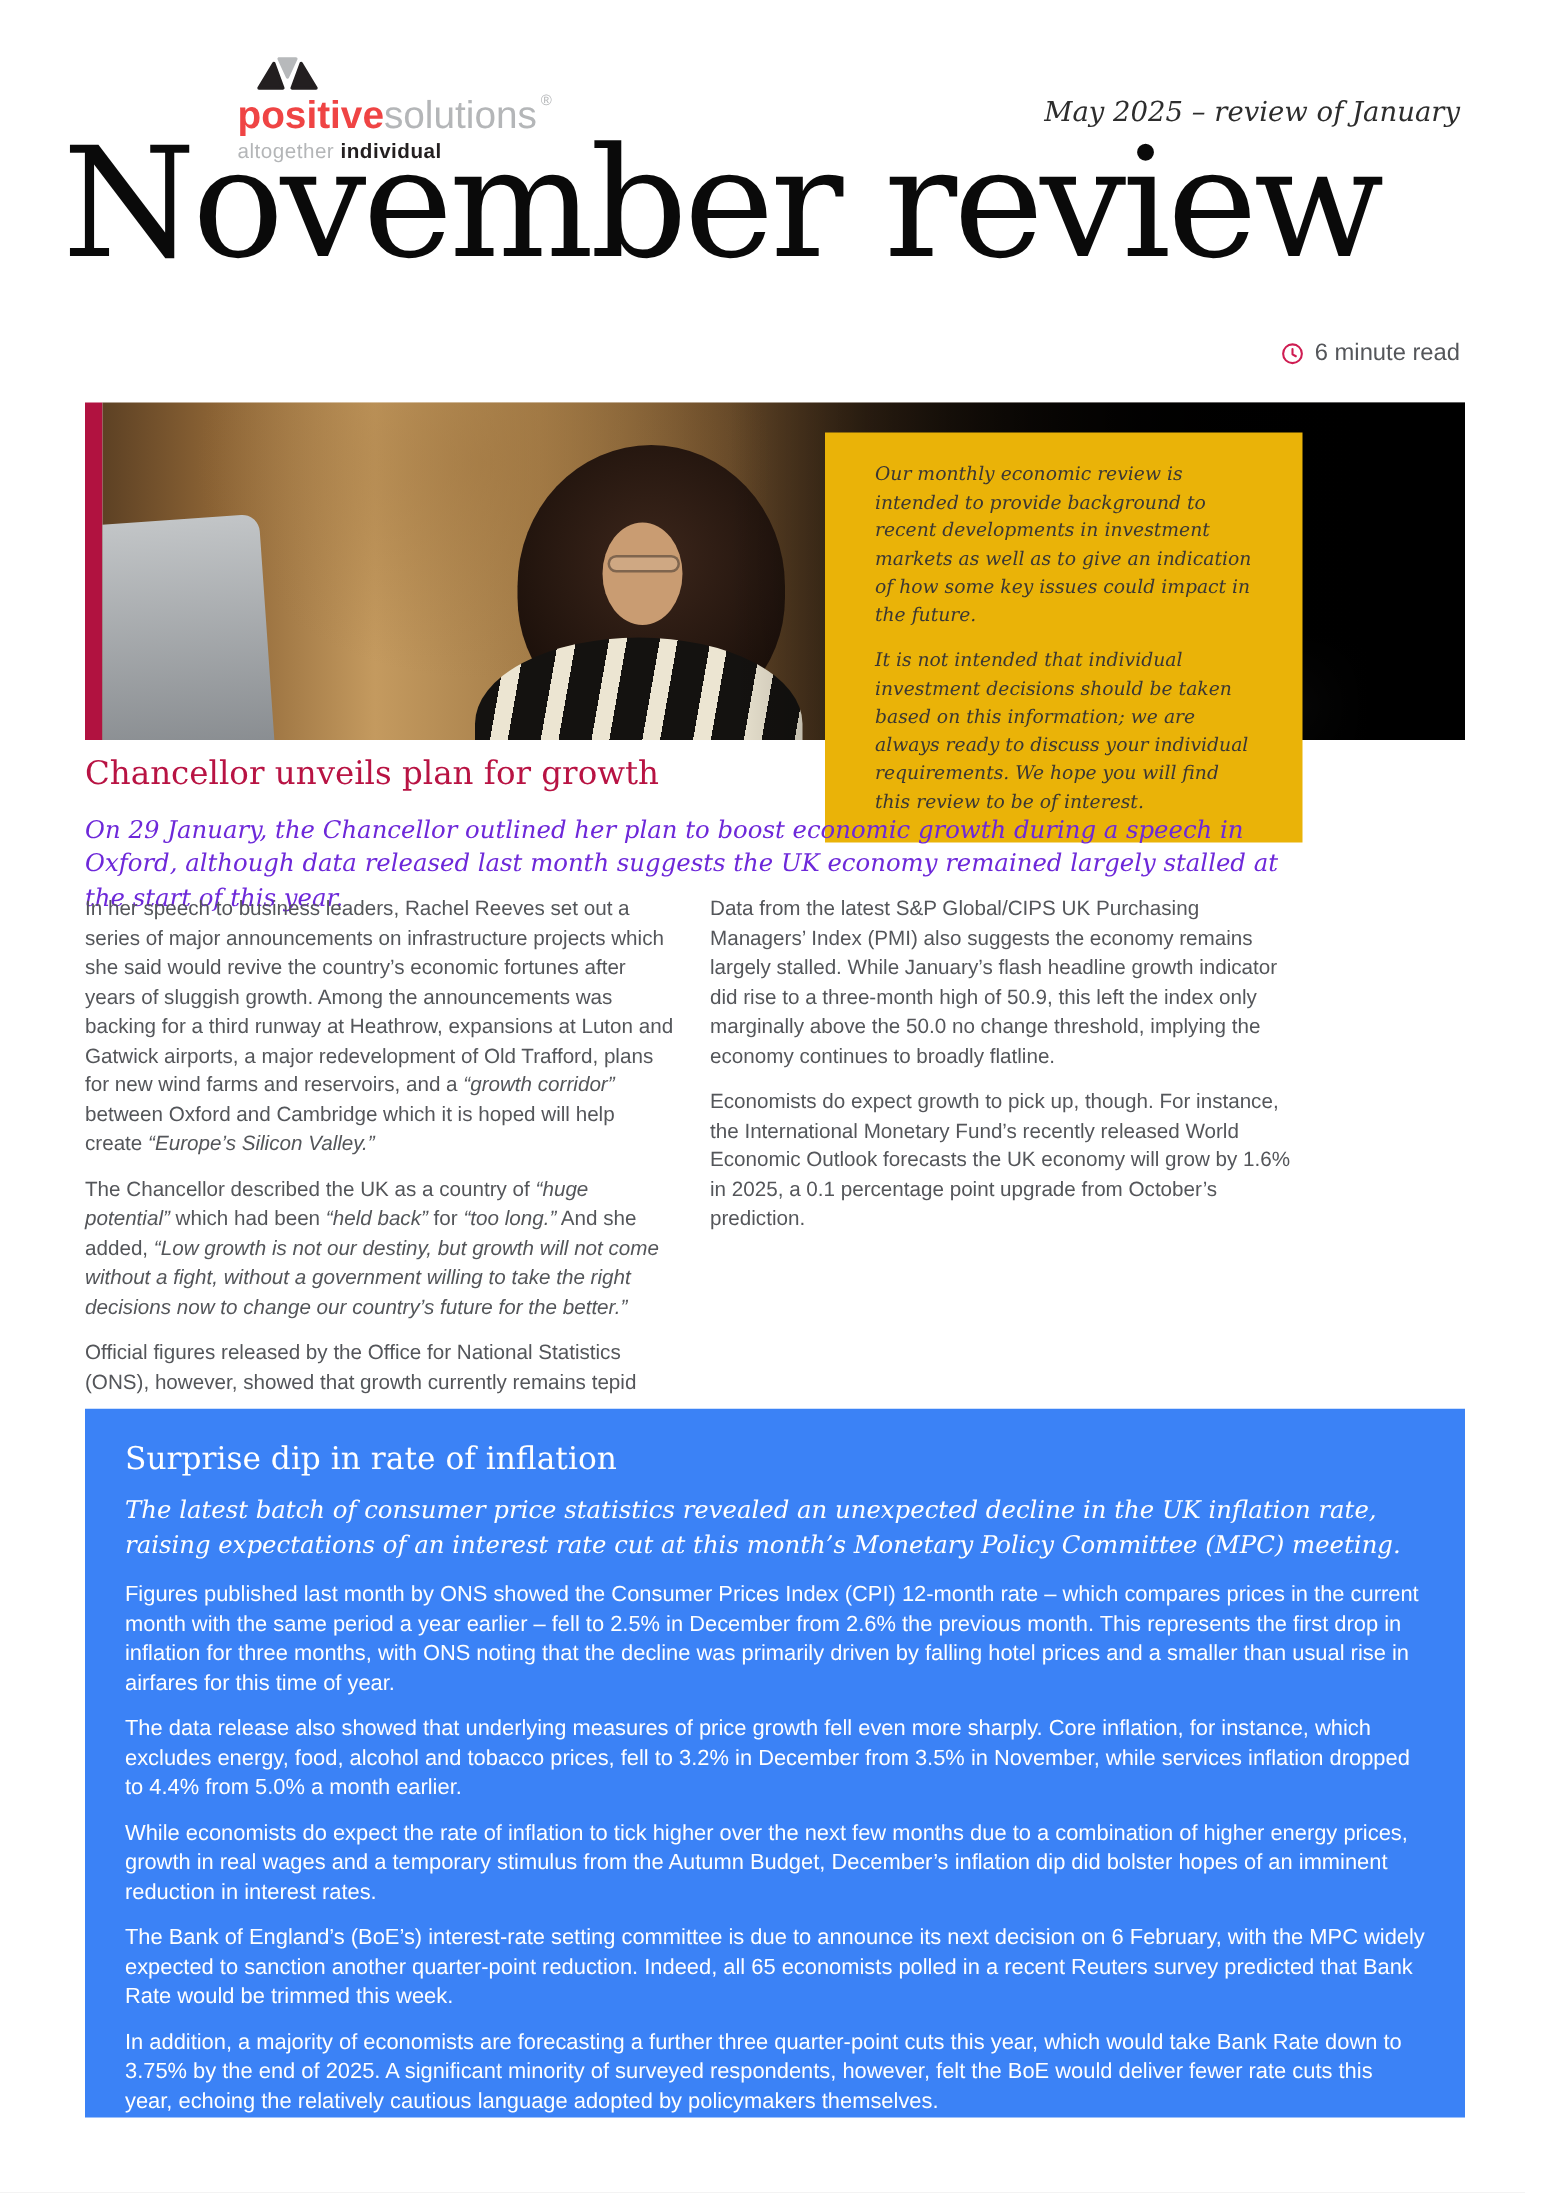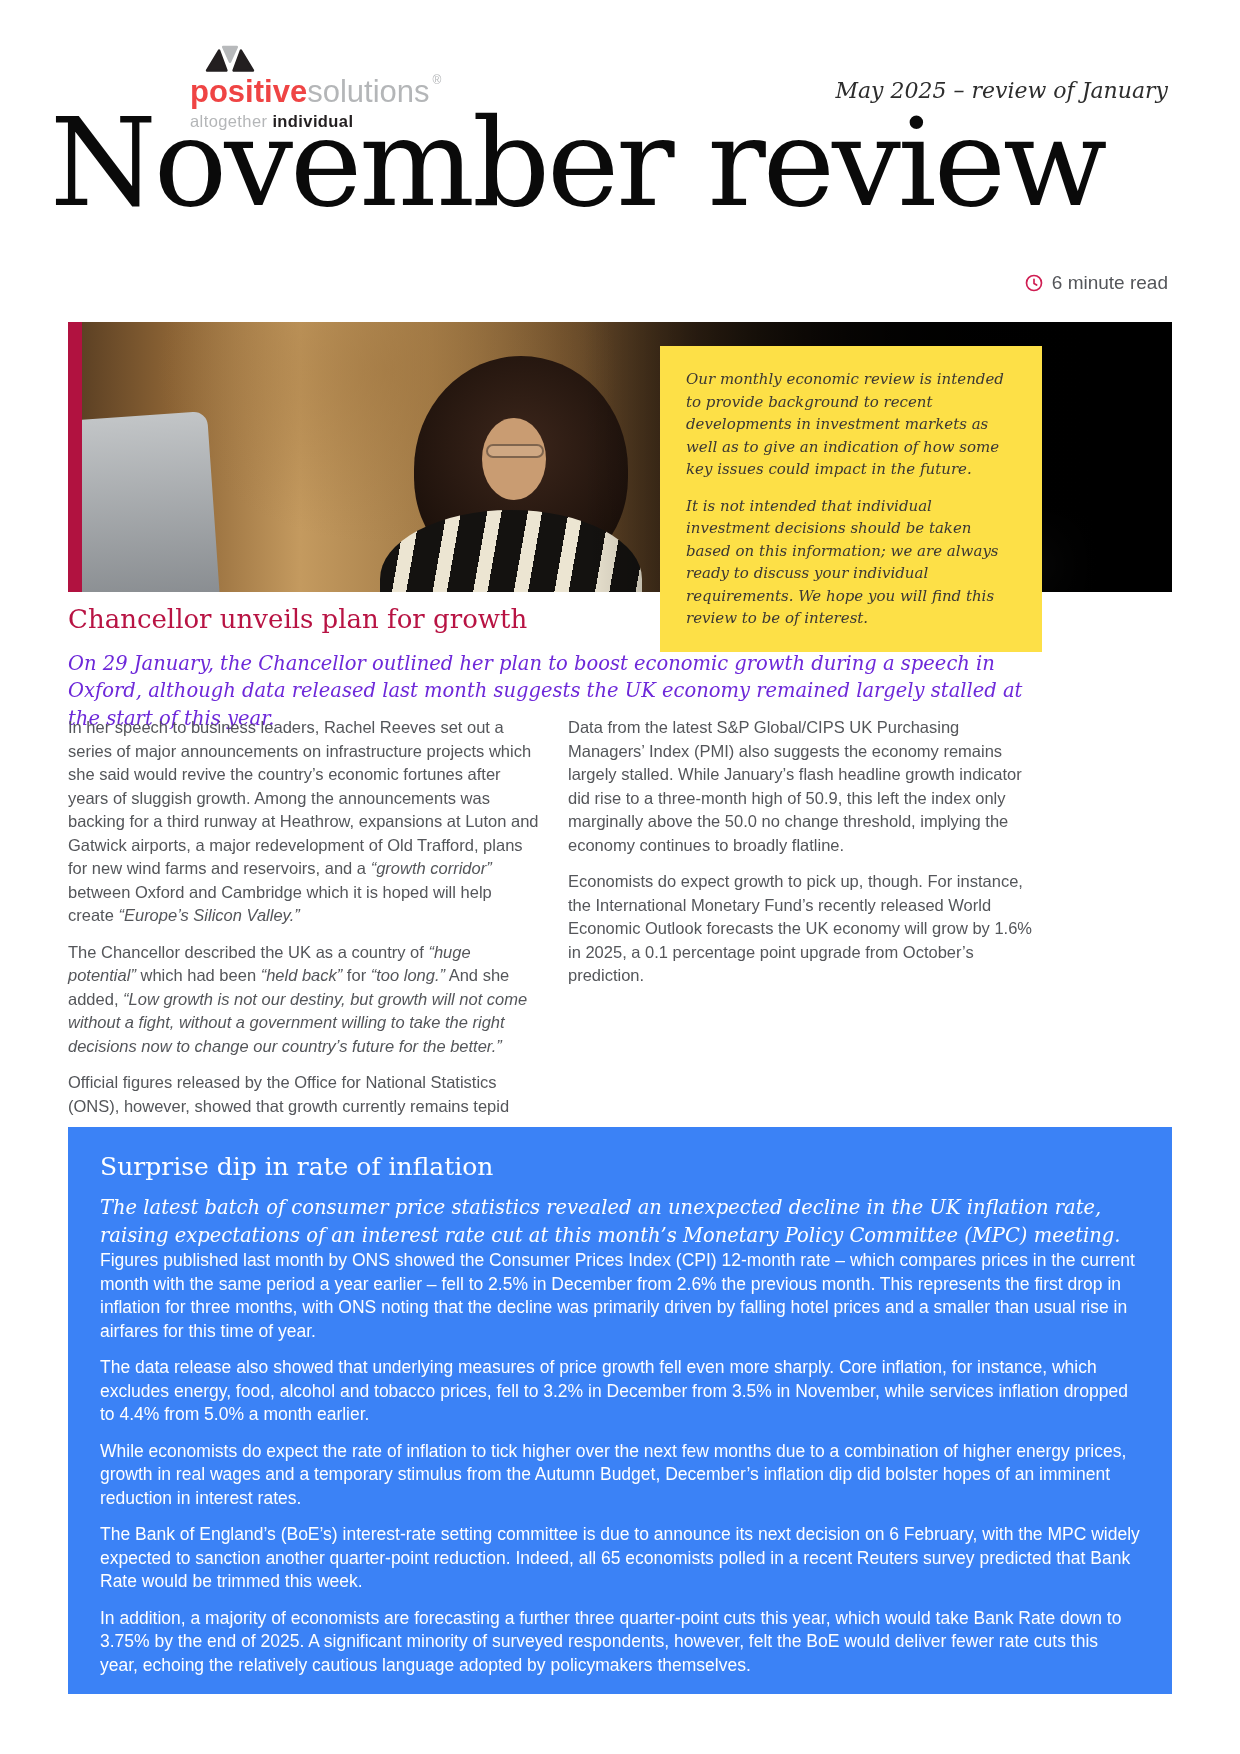--- a/index.html
+++ b/index.html
@@ -58,21 +58,21 @@
   .ph-glasses { left:404px; top:122px; width:58px; height:14px; border-radius:7px;
     border:2px solid rgba(60,45,35,.55); background:rgba(255,255,255,.12); }
   .ph-shirt { left:298px; top:188px; width:262px; height:92px;
     border-radius:50% 50% 0 0 / 75% 75% 0 0;
     background:repeating-linear-gradient(100deg,#141210 0 26px,#ece5d2 26px 40px); }
   .ph-vignette { inset:0;
     background:linear-gradient(90deg, rgba(0,0,0,0) 46%, rgba(0,0,0,.5) 62%, rgba(0,0,0,.9) 78%, #000 93%); }
 
   .intro-card {
     position:absolute; left:592px; top:24px; width:382px;
-    background:#fde047; padding:22px 26px;
+    background:#eab308; padding:22px 40px;
   }
   .intro-card p {
     font-family:"DejaVu Serif", serif; font-style:italic;
     font-size:15px; line-height:1.5; color:#3b3733; margin-bottom:14px;
   }
   .intro-card p:last-child { margin-bottom:0; }
 
   
   .article-heading {
     position:absolute; left:68px; top:604px;
@@ -93,21 +93,21 @@
   .panel {
     position:absolute; left:68px; top:1127px; width:1104px; height:567px;
     background:#3b82f6; padding:25px 32px 20px;
   }
   .panel-heading {
     font-family:"DejaVu Serif", serif; font-weight:400;
     font-size:25px; color:#ffffff; margin-bottom:13px;
   }
   .panel-standfirst {
     font-family:"DejaVu Serif", serif; font-style:italic;
-    font-size:19.5px; line-height:1.42; color:#ffffff; max-width:1030px;
+    font-size:19.5px; line-height:1.42; color:#ffffff; margin-bottom:15px; max-width:1030px;
   }
   .panel p.body { font-size:17.5px; line-height:23.5px; color:#ffffff; margin-bottom:13px; }
 </style>
 </head>
 <body>
 
 <div class="page">
 
   <div class="logo">
     <svg class="logo-triangles" viewBox="0 0 100 52">

